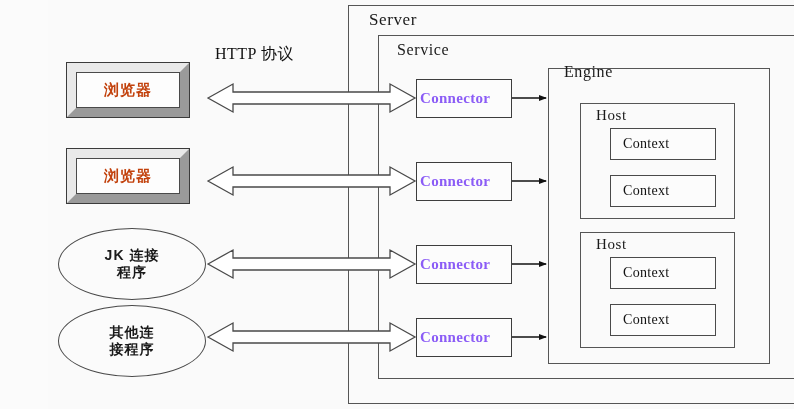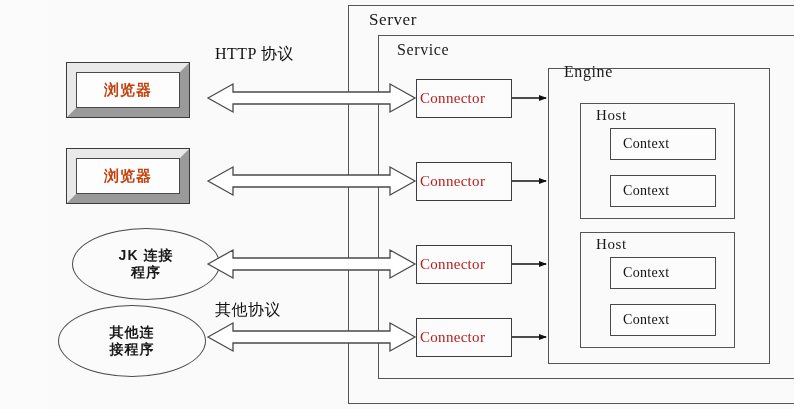--- a/index.html
+++ b/index.html
@@ -82,21 +82,21 @@
   
   .connector{
     position:absolute;box-sizing:border-box;
     border:1.3px solid #3d3d3d;
     background:#fcfcfc;
     display:flex;align-items:center;justify-content:flex-start;
     padding-left:3px;
   }
   .connector span{
     font-family:"Liberation Serif", serif;
-    font-size:15px;color:#b91c1c;letter-spacing:.3px;
+    font-size:15px;color:#8b5cf6;letter-spacing:.3px;font-weight:bold;
   }
 
   
   .context{
     position:absolute;box-sizing:border-box;
     border:1.3px solid #4a4a4a;
     background:rgba(253,253,253,0.6);
     display:flex;align-items:center;justify-content:flex-start;
     padding-left:12px;
   }
@@ -168,32 +168,31 @@
       <span>浏览器</span>
     </div>
   </div>
 
   <div class="browser" style="left:18px;top:148px;width:124px;height:56px;">
     <div class="browser-inner">
       <span>浏览器</span>
     </div>
   </div>
 
-  <div class="ellipse" style="left:24px;top:228px;width:148px;height:72px;">
+  <div class="ellipse" style="left:10px;top:228px;width:148px;height:72px;">
     <span>JK 连接</span>
     <span>程序</span>
   </div>
 
   <div class="ellipse" style="left:10px;top:305px;width:148px;height:72px;">
     <span>其他连</span>
     <span>接程序</span>
   </div>
 
   <div class="proto" style="left:167px;top:44px;">HTTP 协议</div>
-  <div class="proto" style="left:167px;top:300px;">其他协议</div>
 
   <svg id="arrows" viewBox="0 0 794 409" xmlns="http://www.w3.org/2000/svg">
     <defs>
       <marker id="solidArrow" markerWidth="8" markerHeight="8" refX="7" refY="3" orient="auto" markerUnits="userSpaceOnUse">
         <path d="M0,0 L8,3 L0,6 z" fill="#111"></path>
       </marker>
     </defs>
 
     <g>
       <path d="M160,98 L185,84 L185,92 L342,92 L342,84 L367,98 L342,112 L342,104 L185,104 L185,112 Z" fill="#ffffff" stroke="#4a4a4a" stroke-width="1.3" stroke-linejoin="miter"></path>

